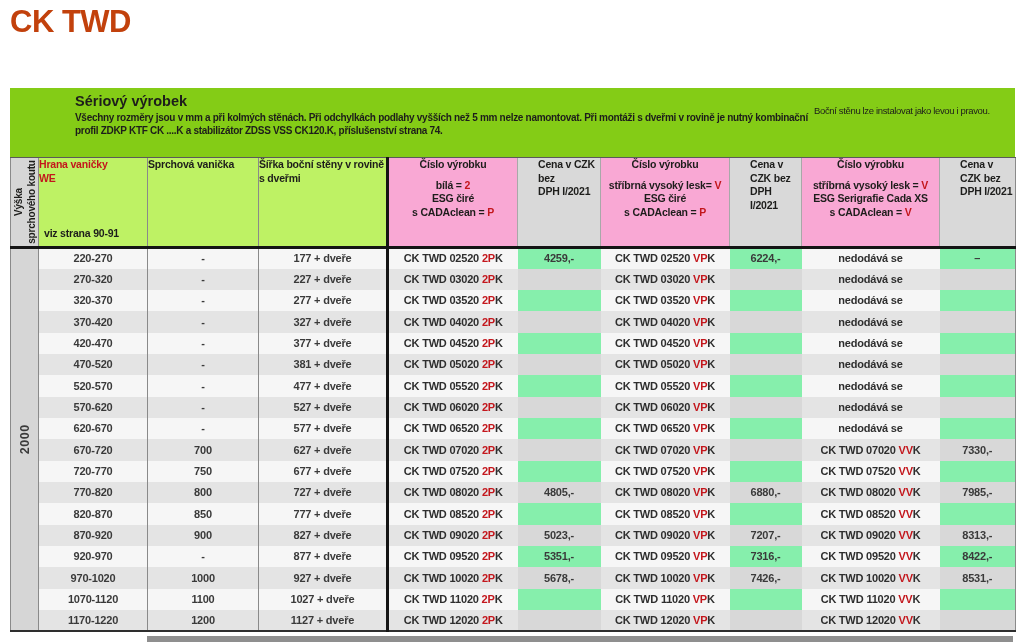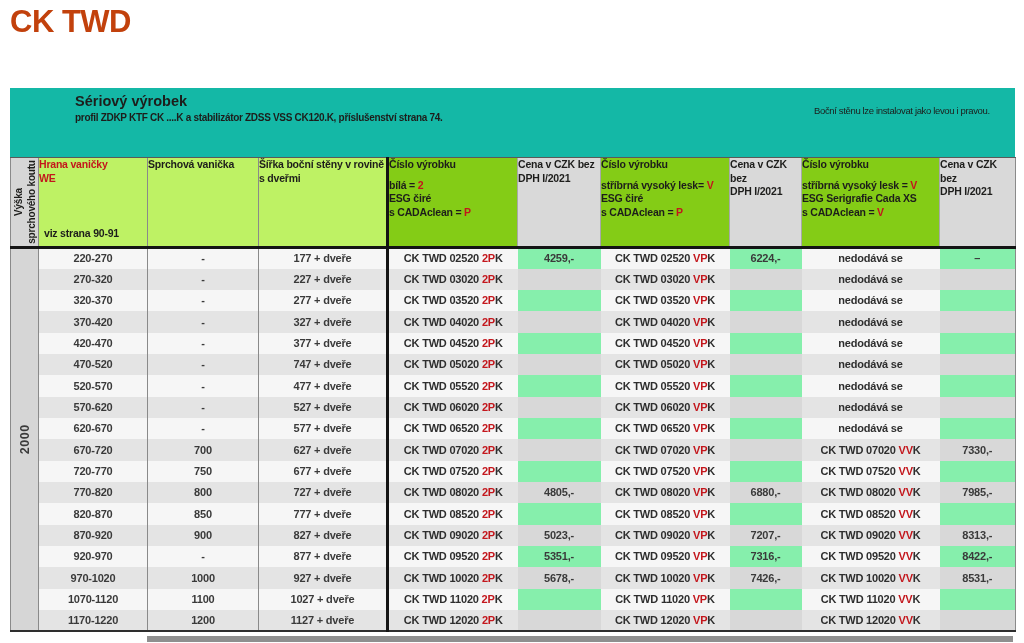--- a/index.html
+++ b/index.html
@@ -8,21 +8,21 @@
     background:#ffffff;font-family:"Liberation Sans", sans-serif;
     -webkit-font-smoothing:antialiased;
   }
   .page-title{
     position:absolute;left:10px;top:4px;font-size:31px;font-weight:800;
     color:#c2410c;letter-spacing:-0.5px;
   }
   .catalog{position:absolute;left:10px;top:88px;width:1005px;}
   
   .info-band{
-    position:relative;background:#14b8a6;height:69px;box-sizing:border-box;
+    position:relative;background:#84cc16;height:69px;box-sizing:border-box;
     padding:5px 0 0 65px;border-bottom:0;
   }
   .info-heading{font-size:14.5px;font-weight:800;color:#1d1d1b;margin:0 0 2px 0;}
   .info-line{font-size:10px;font-weight:bold;color:#1d1d1b;line-height:1.32;
     white-space:nowrap;letter-spacing:-0.3px;}
   .side-note{
     position:absolute;left:804px;top:17px;font-size:9.5px;font-weight:normal;
     color:#1d1d1b;white-space:nowrap;letter-spacing:-0.35px;
   }
   
@@ -31,22 +31,22 @@
     border-left:1px solid #8a8a8a;border-right:1px solid #8a8a8a;
     border-bottom:2px solid #2e2e2e;
   }
   table.price-table th,table.price-table td{padding:0;font-weight:bold;overflow:hidden;}
   thead th{
     background:#bef264;vertical-align:top;text-align:left;font-size:10.5px;
     color:#1d1d1b;padding:4px 5px;height:90px;box-sizing:border-box;
     border-top:1px solid #5a5a5a;border-bottom:3px solid #141414;
     letter-spacing:-0.2px;line-height:1.3;
   }
-  thead th.h-cislo{background:#84cc16;}
-  thead th.h-cena{background:#d9d9d9;}
+  thead th.h-cislo{background:#f9a8d4;text-align:center;}
+  thead th.h-cena{background:#d9d9d9;padding-left:20px;}
   thead th.h-vyska{background:#d6d6d6;padding:0;position:relative;}
   .bl-thin{border-left:1px solid #8a8a8a;}
   .bl-light{border-left:1px solid #a8a8a8;}
   .bl-thick{border-left:3px solid #141414;}
   .vrot-wrap{position:absolute;left:0;top:0;right:0;bottom:0;display:flex;
     align-items:center;justify-content:center;}
   .vrot{transform:rotate(-90deg);text-align:center;white-space:nowrap;
     font-size:10px;line-height:1.3;color:#1d1d1b;}
   .red{color:#c3161c;}
   .h-title-gap{height:7px;}
@@ -71,20 +71,21 @@
 </style>
 </head>
 <body>
 
 <div class="page-title">CK TWD</div>
 
 <div class="catalog">
 
   <div class="info-band">
     <p class="info-heading">Sériový výrobek</p>
+    <div class="info-line">Všechny rozměry jsou v mm a při kolmých stěnách. Při odchylkách podlahy vyšších než 5 mm nelze namontovat. Při montáži s dveřmi v rovině je nutný kombinační</div>
     <div class="info-line">profil ZDKP KTF CK ....K  a stabilizátor ZDSS VSS CK120.K, příslušenství strana 74.</div>
     <div class="side-note">Boční stěnu lze instalovat jako levou i pravou.</div>
   </div>
 
   <table class="price-table">
     <colgroup>
       <col style="width:28px">
         <col style="width:109px">
         <col style="width:111px">
       <col style="width:129px">
@@ -209,21 +210,21 @@
           <td class="bl-thick"><span class="code-dark">CK TWD 04520 </span><span class="red">2P</span><span class="code-dark">K</span></td>
           <td class="price"></td>
           <td><span class="code-dark">CK TWD 04520 </span><span class="red">VP</span><span class="code-dark">K</span></td>
           <td class="price"></td>
           <td><span class="code-dark">nedodává se</span></td>
           <td class="price"></td>
         </tr>
         <tr class="even">
           <td class="bl-thin">470-520</td>
           <td class="bl-thin">-</td>
-          <td class="bl-thin">747 + dveře</td>
+          <td class="bl-thin">381 + dveře</td>
           <td class="bl-thick"><span class="code-dark">CK TWD 05020 </span><span class="red">2P</span><span class="code-dark">K</span></td>
           <td class="price"></td>
           <td><span class="code-dark">CK TWD 05020 </span><span class="red">VP</span><span class="code-dark">K</span></td>
           <td class="price"></td>
           <td><span class="code-dark">nedodává se</span></td>
           <td class="price"></td>
         </tr>
         <tr class="odd">
           <td class="bl-thin">520-570</td>
           <td class="bl-thin">-</td>

